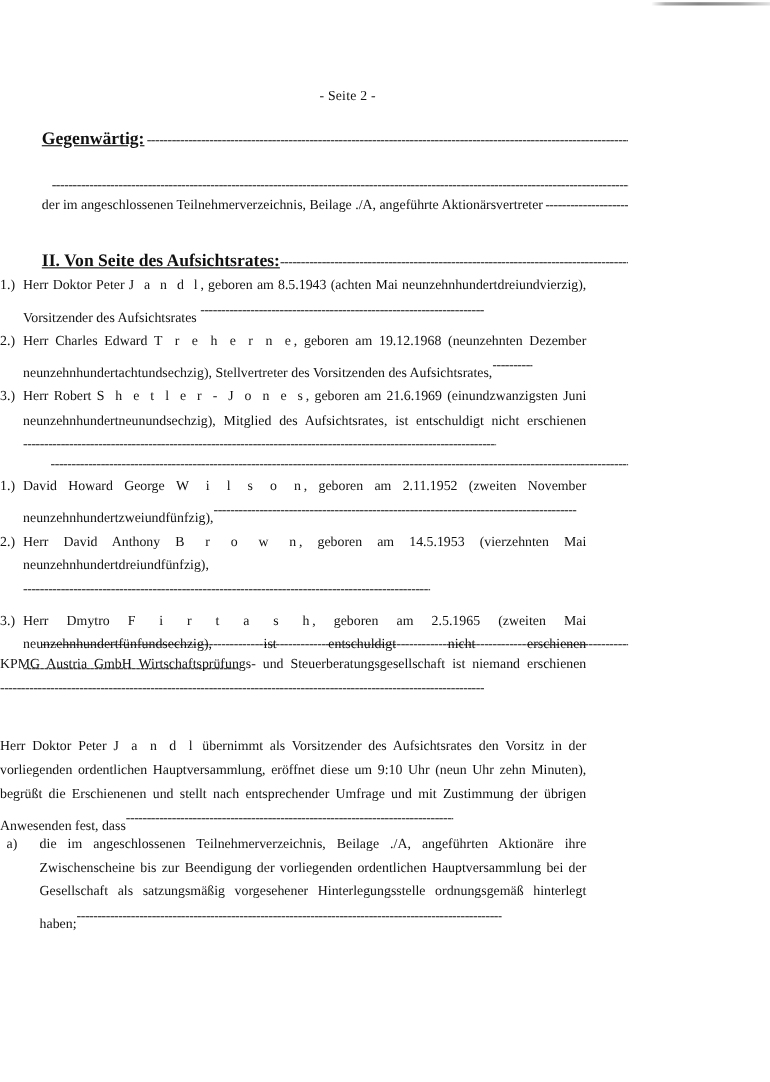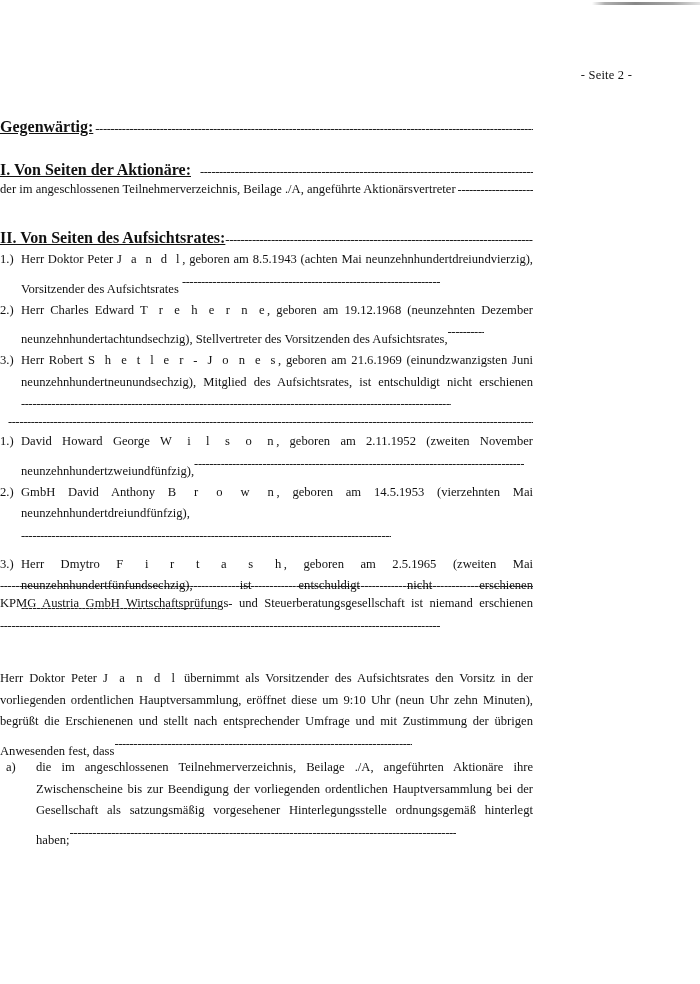--- a/index.html
+++ b/index.html
@@ -30,23 +30,23 @@
     background: linear-gradient(90deg,
         rgba(120,120,120,0.0) 0%,
         rgba(110,110,110,0.55) 12%,
         rgba(95,95,95,0.75) 40%,
         rgba(105,105,105,0.6) 75%,
         rgba(140,140,140,0.25) 100%);
   }
   .page-header {
     position: absolute;
     left: 0;
-    top: 68px;
+    top: 80px;
     width: 632px;
-    text-align: right;
+    text-align: center;
     font-size: 12.5px;
     letter-spacing: 0.2px;
   }
   .block {
     font-size: 12.6px;
     line-height: 21.5px;
     text-align: justify;
     text-justify: inter-word;
   }
   .heading {
@@ -61,20 +61,21 @@
     vertical-align: baseline;
     letter-spacing: -0.4px;
     font-size: 12.6px;
   }
   .headline-row {
     display: flex;
     align-items: baseline;
     width: 533px;
     overflow: hidden;
     white-space: nowrap;
+    padding-left: 38px;
   }
   .headline-row .fill {
     flex: 1 1 auto;
     min-width: 0;
     margin-left: 2px;
   }
   .para {
     font-size: 12.6px;
     line-height: 21.5px;
     text-align: justify;
@@ -141,34 +142,33 @@
 
   <div class="abs" style="top:118px;">
     <div class="headline-row">
       <span class="heading">Gegenwärtig:</span>
       <span class="fill">-----------------------------------------------------------------------------------------------------------------------------------------------------------------------------</span>
     </div>
   </div>
 
   <div class="abs" style="top:161px;">
     <div class="headline-row">
-      <span class="heading">I. Von Seiten der Aktionäre:</span>
       <span class="fill" style="margin-left:9px;">-----------------------------------------------------------------------------------------------------------------------------------------------------------------------------</span>
     </div>
     <div class="block">
       <span class="headline-row" style="display:flex;">
         <span>der im angeschlossenen Teilnehmerverzeichnis, Beilage ./A, angeführte Aktionärsvertreter</span>
         <span class="fill">-----------------------------------------------------------------------------------------------------------------------------------------------------------------------------</span>
       </span>
     </div>
   </div>
 
   <div class="abs" style="top:229px;">
     <div class="headline-row">
-      <span class="heading">II. Von Seiten des Aufsichtsrates:</span>
+      <span class="heading">II. Von Seite des Aufsichtsrates:</span>
       <span class="fill" style="margin-left:0px;">-----------------------------------------------------------------------------------------------------------------------------------------------------------------------------</span>
     </div>
     <ol class="numlist" style="margin-top:2px;">
       <li>
         <span class="marker">1.)</span>
         <span>Herr Doktor Peter </span><span class="spaced">J a n d l</span><span>, geboren am 8.5.1943 (achten Mai neunzehnhundertdreiundvierzig), Vorsitzender des Aufsichtsrates</span>
         <span class="last"><span class="fill" style="width:258px;">-----------------------------------------------------------------------------------------------------------------------------------------------------------------------------</span></span>
       </li>
       <li>
         <span class="marker">2.)</span>
@@ -185,21 +185,21 @@
     <div class="headline-row">
       <span class="fill" style="margin-left:8px;">-----------------------------------------------------------------------------------------------------------------------------------------------------------------------------</span>
     </div>
     <ol class="numlist" style="margin-top:2px;">
       <li>
         <span class="marker">1.)</span>
         <span>David Howard George </span><span class="spaced">W i l s o n</span><span>,  geboren am 2.11.1952 (zweiten November neunzehnhundertzweiundfünfzig),</span><span class="fill" style="width:330px;">-----------------------------------------------------------------------------------------------------------------------------------------------------------------------------</span>
       </li>
       <li>
         <span class="marker">2.)</span>
-        <span>GmbH David Anthony </span><span class="spaced">B r o w n</span><span>, geboren am 14.5.1953 (vierzehnten Mai neunzehnhundertdreiundfünfzig),</span><span class="fill" style="width:370px;">-----------------------------------------------------------------------------------------------------------------------------------------------------------------------------</span>
+        <span>Herr David Anthony </span><span class="spaced">B r o w n</span><span>, geboren am 14.5.1953 (vierzehnten Mai neunzehnhundertdreiundfünfzig),</span><span class="fill" style="width:370px;">-----------------------------------------------------------------------------------------------------------------------------------------------------------------------------</span>
       </li>
       <li>
         <span class="marker">3.)</span>
         <span>Herr Dmytro </span><span class="spaced">F i r t a s h</span><span>, geboren am 2.5.1965 (zweiten Mai neunzehnhundertfünfundsechzig), ist entschuldigt nicht erschienen</span><span class="fill" style="width:196px;">-----------------------------------------------------------------------------------------------------------------------------------------------------------------------------</span>
       </li>
     </ol>
   </div>
 
   <div class="abs" style="top:578px;">
     <div class="headline-row">

